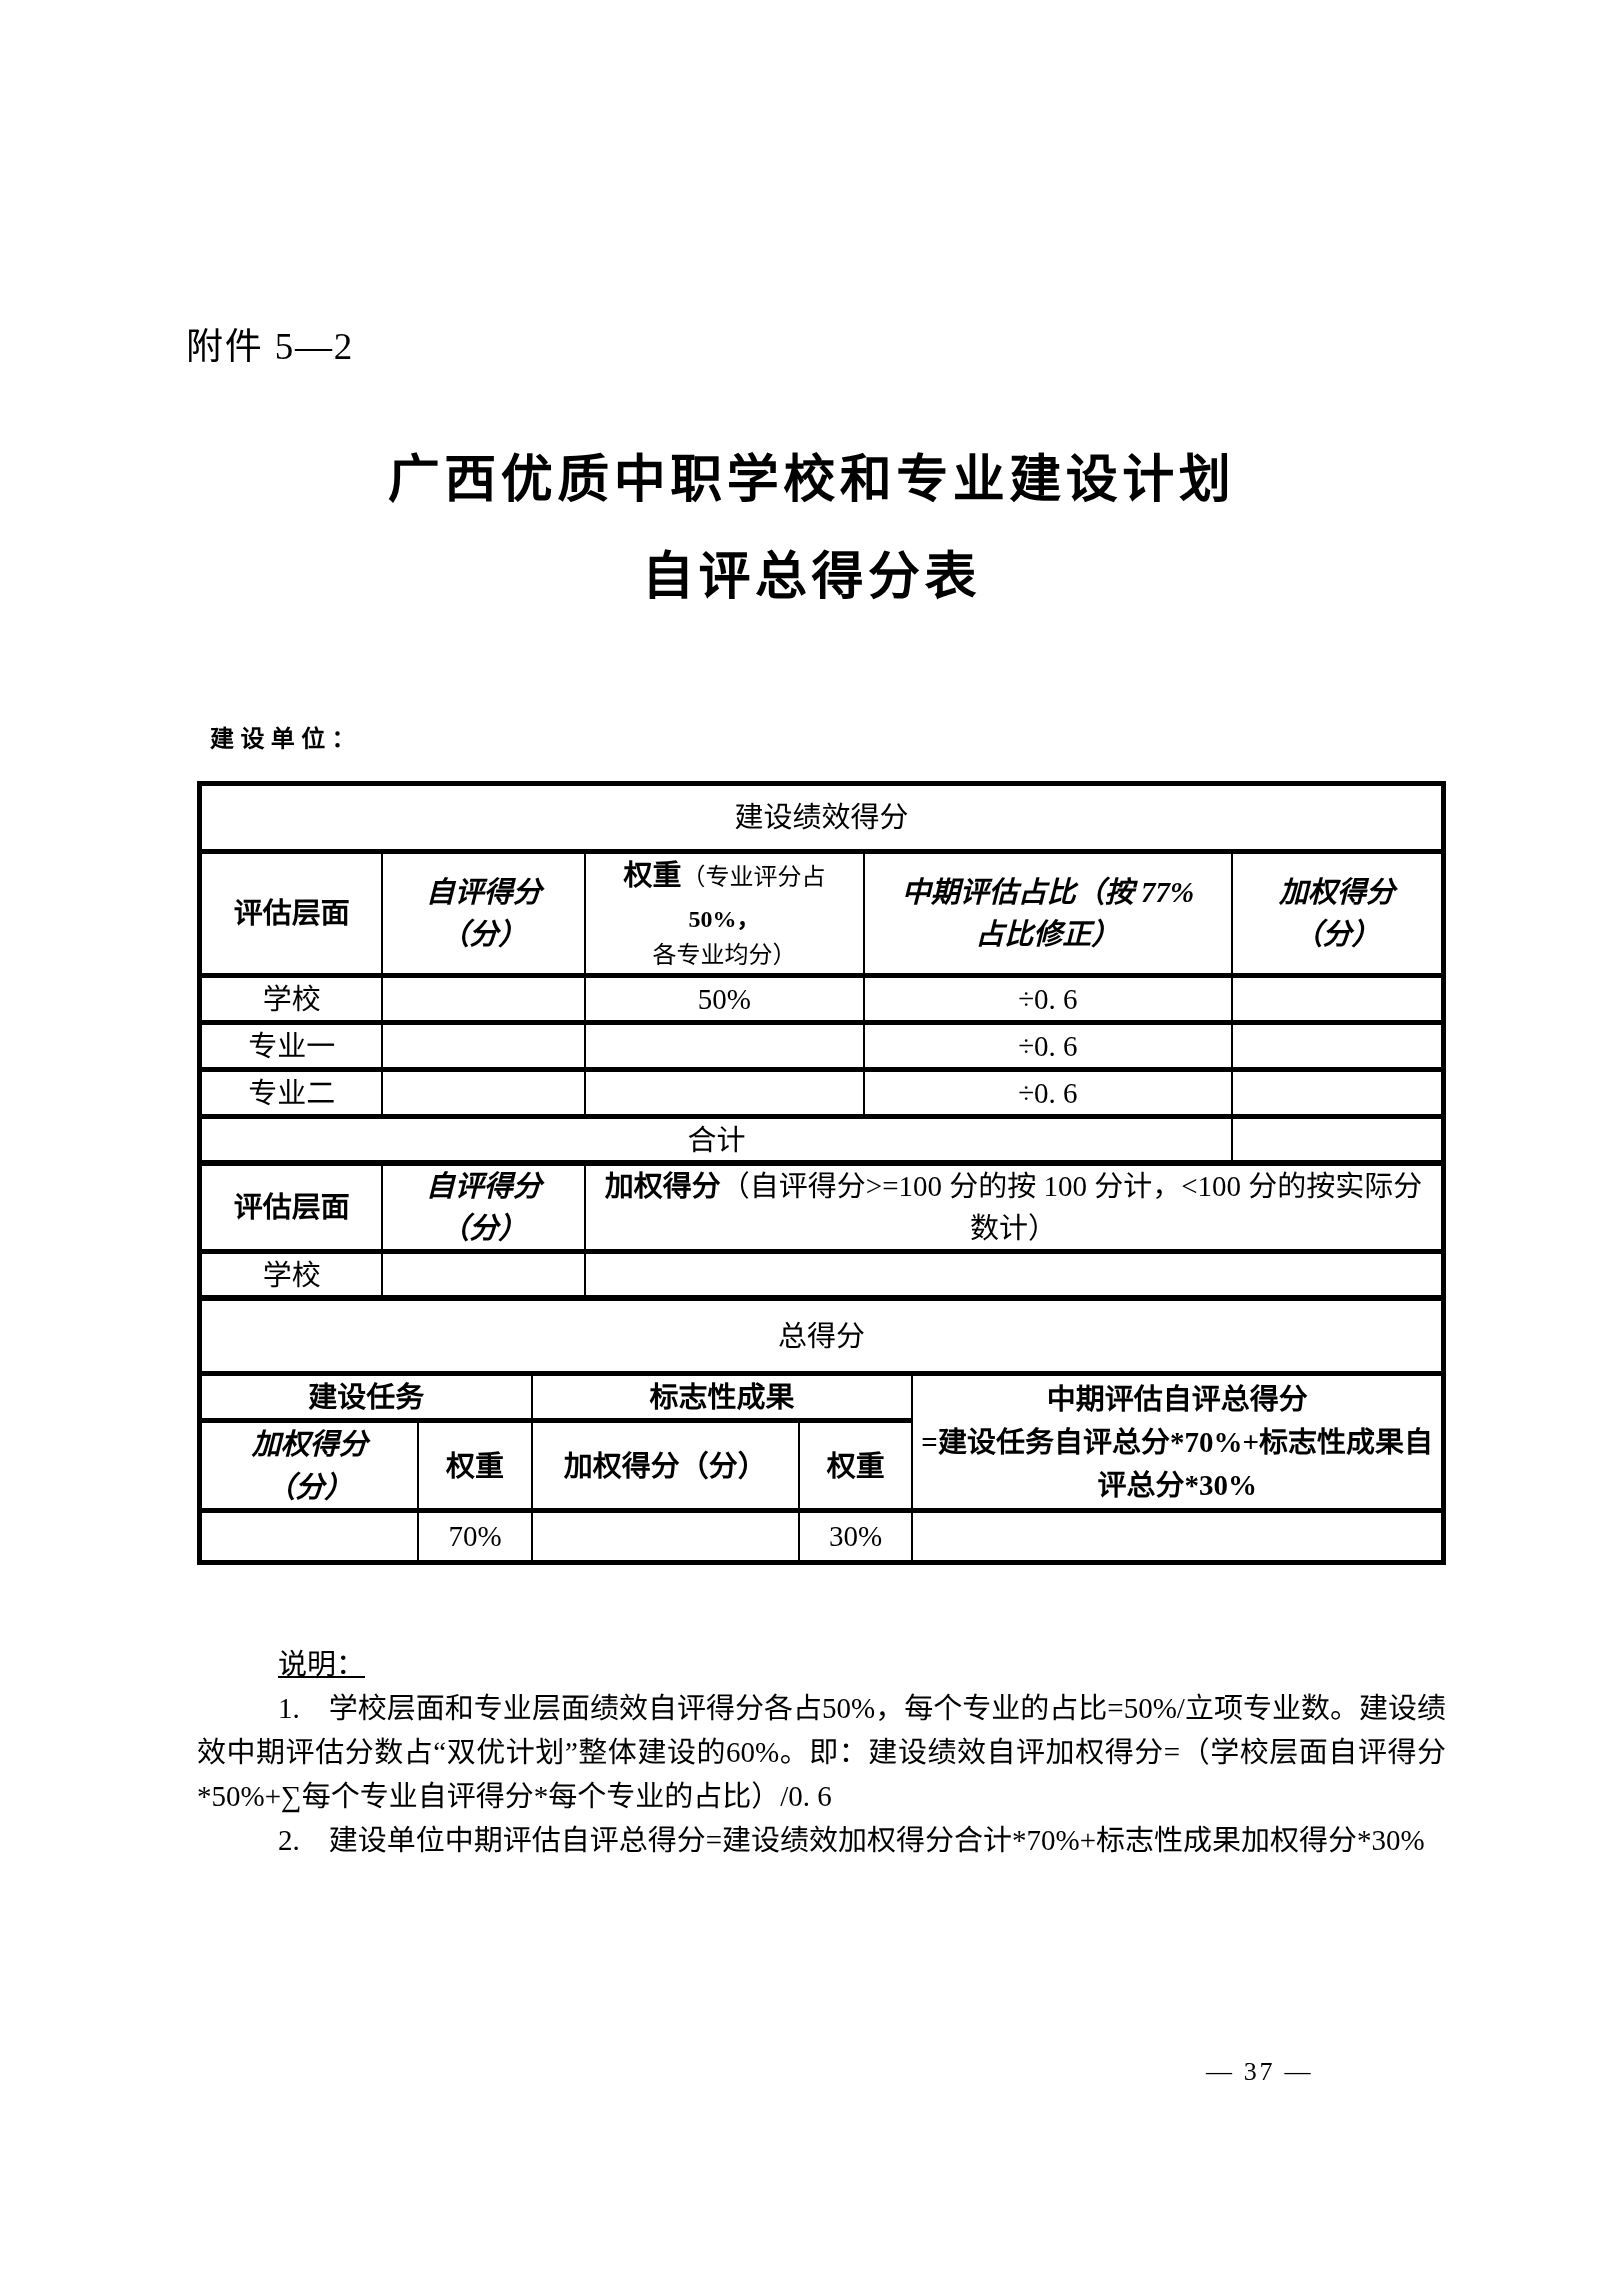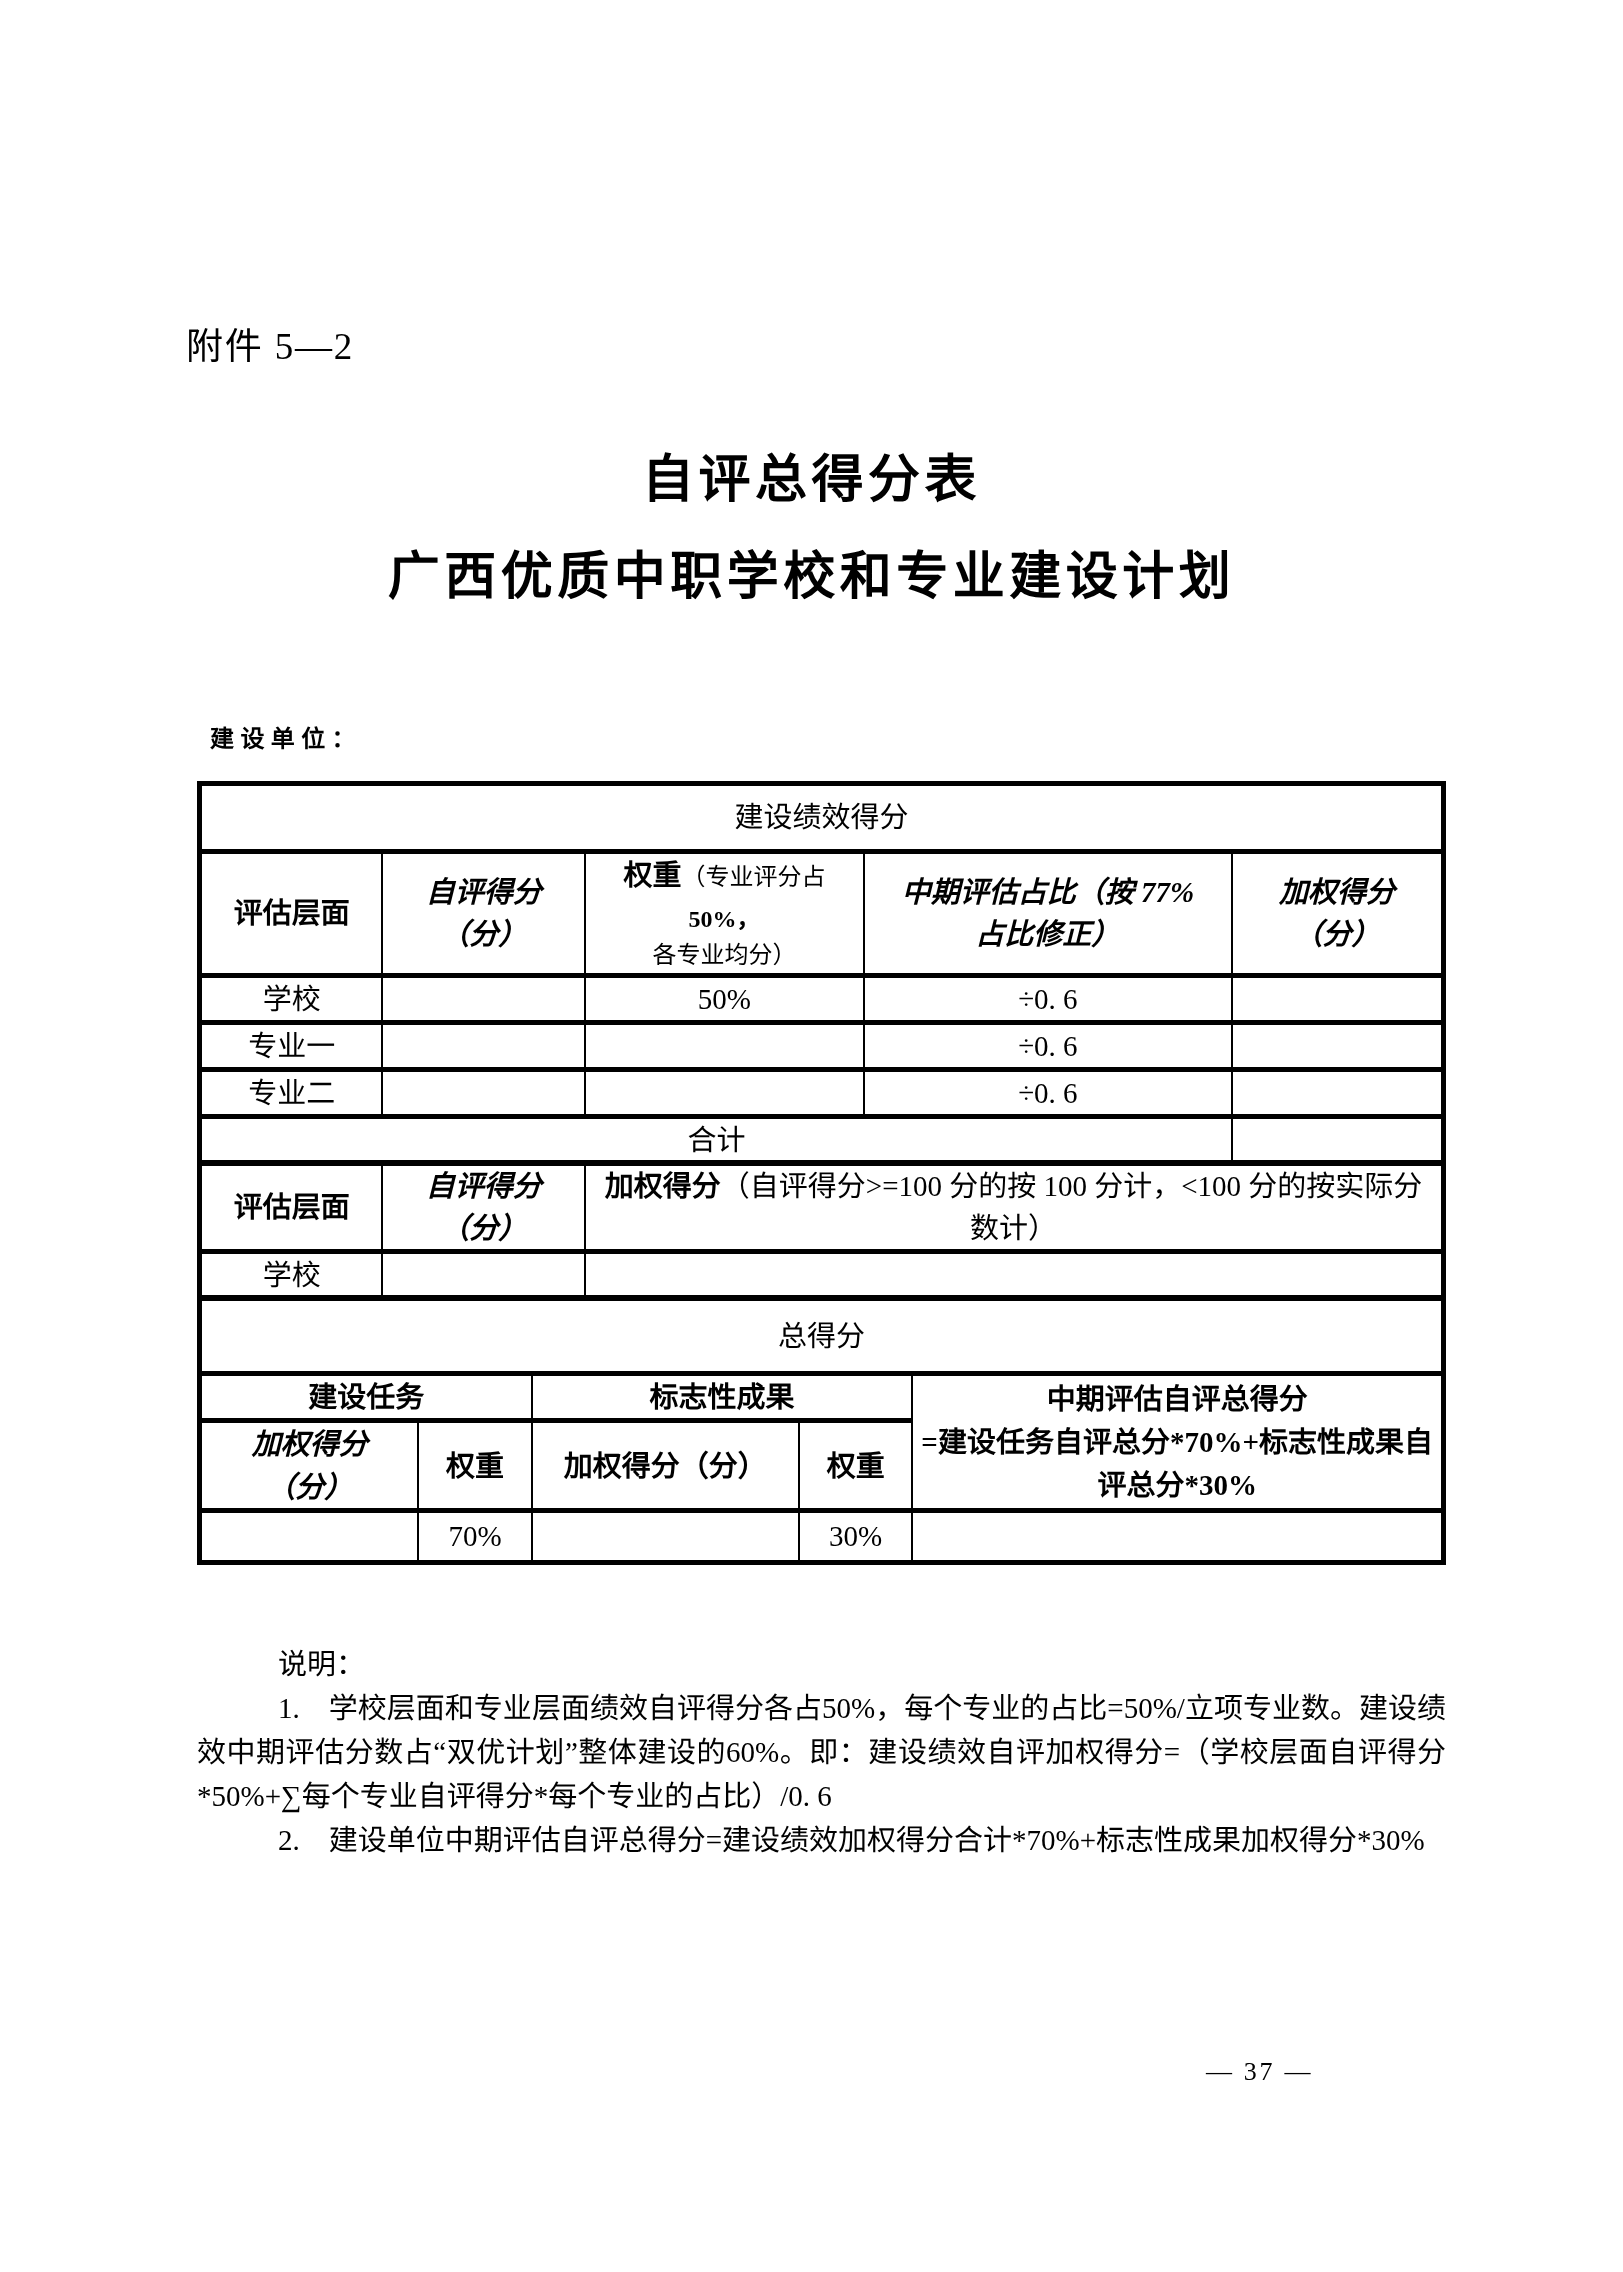--- a/index.html
+++ b/index.html
@@ -60,38 +60,38 @@
   tr.s3-sub   td { height:73px; }
   tr.s3-last  td { height:52px; }
 
   .formula-cell { padding:0 25px; }
   .formula-cell div { line-height:43px; }
 
   .notes {
     position:absolute; left:197px; top:1642px; width:1249px;
     font-size:29px; line-height:44px; text-align:justify;
   }
-  .notes .notes-heading { text-indent:81px; }
+  .notes .notes-heading { text-indent:81px;text-decoration:underline; }
   .notes p { text-indent:81px; margin:0; }
 
   .pageno {
     position:absolute; left:1173px; top:2057px; width:173px;
     text-align:center; font-size:26px; letter-spacing:2.7px;
   }
 </style>
 </head>
 <body>
 
 <div class="page">
 
   <div class="attachment">附件 5—2</div>
 
   <div class="doc-title">
+    <div>广西优质中职学校和专业建设计划</div>
     <div>自评总得分表</div>
-    <div>广西优质中职学校和专业建设计划</div>
   </div>
 
   <div class="unit-label">建设单位：</div>
 
   <div class="tablewrap">
 
     <table class="t">
       <colgroup>
         <col style="width:14.7%">
           <col style="width:16.3%">

